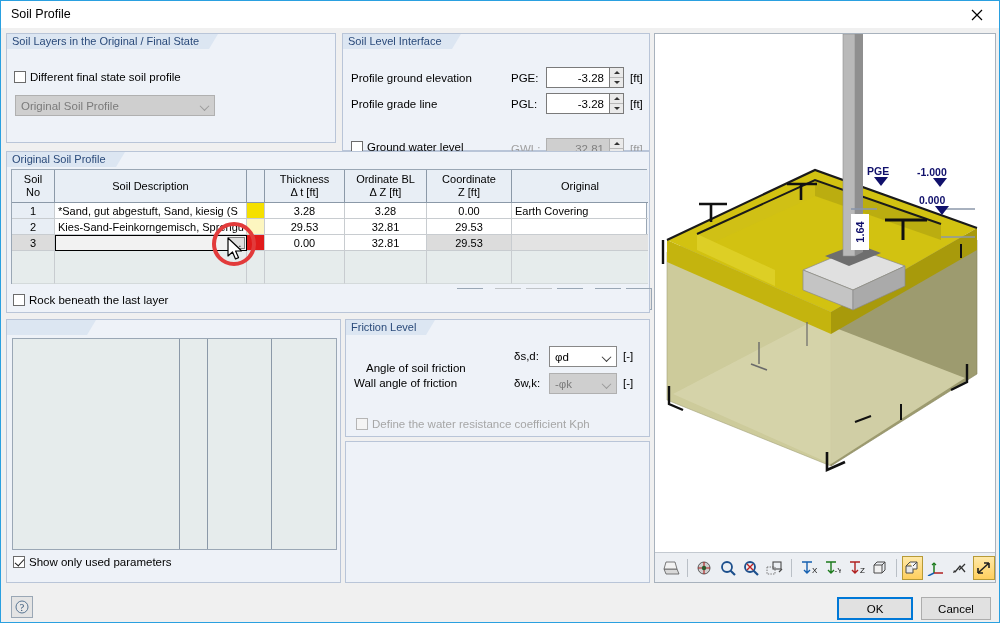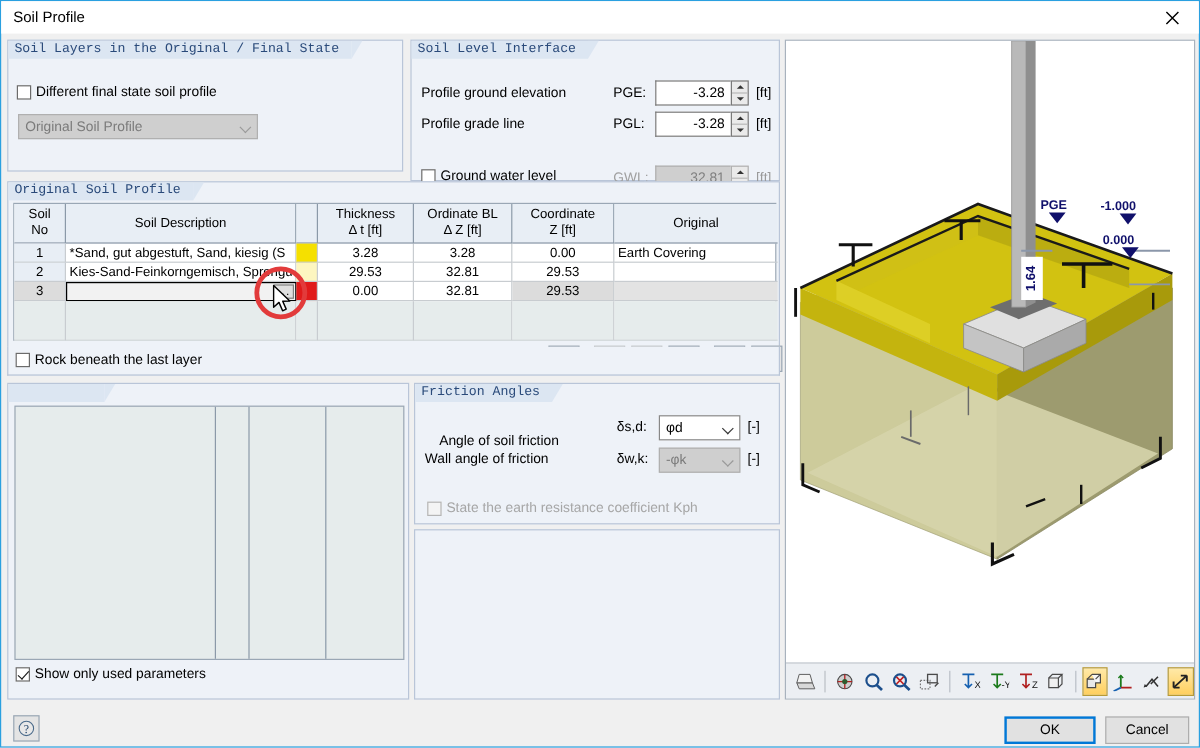--- a/index.html
+++ b/index.html
@@ -40,21 +40,20 @@
     border:1px solid #b9c5d8;
   }
   .group > .gcaption {
     position:absolute; left:0; top:0; height:15px;
     padding:1px 10px 0 5px;
     background:#dce6f2;
     color:#2a4a7a;
     font-size:11px;
     white-space:nowrap;
     border-bottom:0;
-    font-family:Liberation Mono, monospace;
   }
   .group > .gcaption:after {
     content:""; position:absolute; right:-9px; top:0;
     border-left:9px solid #dce6f2;
     border-bottom:15px solid transparent;
   }
   .gbody { position:absolute; left:0; top:16px; right:0; bottom:0; }
 
   
   .lbl { position:absolute; font-size:11.5px; color:#000; white-space:nowrap; }
@@ -403,41 +402,41 @@
   </div>
 
   <div class="group" style="left:5px; top:288px; width:644px; height:24px; background:#eef2f8; border-top:0;">
     <div class="chk" style="left:6px; top:5px;">
       <span class="box"></span>
       <span class="ctext">Rock beneath the last layer</span>
     </div>
   </div>
 
   <div class="group" style="left:344px; top:318px; width:305px; height:118px;">
-    <div class="gcaption">Friction Angles</div>
+    <div class="gcaption">Friction Level</div>
     <div class="gbody">
       <span class="lbl" style="left:20px; top:14px;margin-top:12px;">Angle of soil friction</span>
       <span class="lbl" style="left:168px; top:14px;">δs,d:</span>
       <div class="combo" style="left:203px; top:10px; width:68px;">
         <span>φd</span>
         <span class="arrow"></span>
       </div>
       <span class="unit" style="left:277px; top:14px;">[-]</span>
 
       <span class="lbl" style="left:8px; top:41px;">Wall angle of friction</span>
       <span class="lbl" style="left:168px; top:41px;">δw,k:</span>
       <div class="combo dis" style="left:203px; top:37px; width:68px;">
         <span>-φk</span>
         <span class="arrow"></span>
       </div>
       <span class="unit" style="left:277px; top:41px;">[-]</span>
 
       <div class="chk dis" style="left:10px; top:82px;">
         <span class="box"></span>
-        <span class="ctext">State the earth resistance coefficient Kph</span>
+        <span class="ctext">Define the water resistance coefficient Kph</span>
       </div>
     </div>
   </div>
 
   <div class="group" style="left:344px; top:440px; width:305px; height:142px; background:#eef2f8;">
   </div>
 
   <div class="viewport" style="left:653px; top:32px; width:342px; height:550px;">
 
     <svg width="342" height="518" viewBox="0 0 342 518" style="display:block;">

